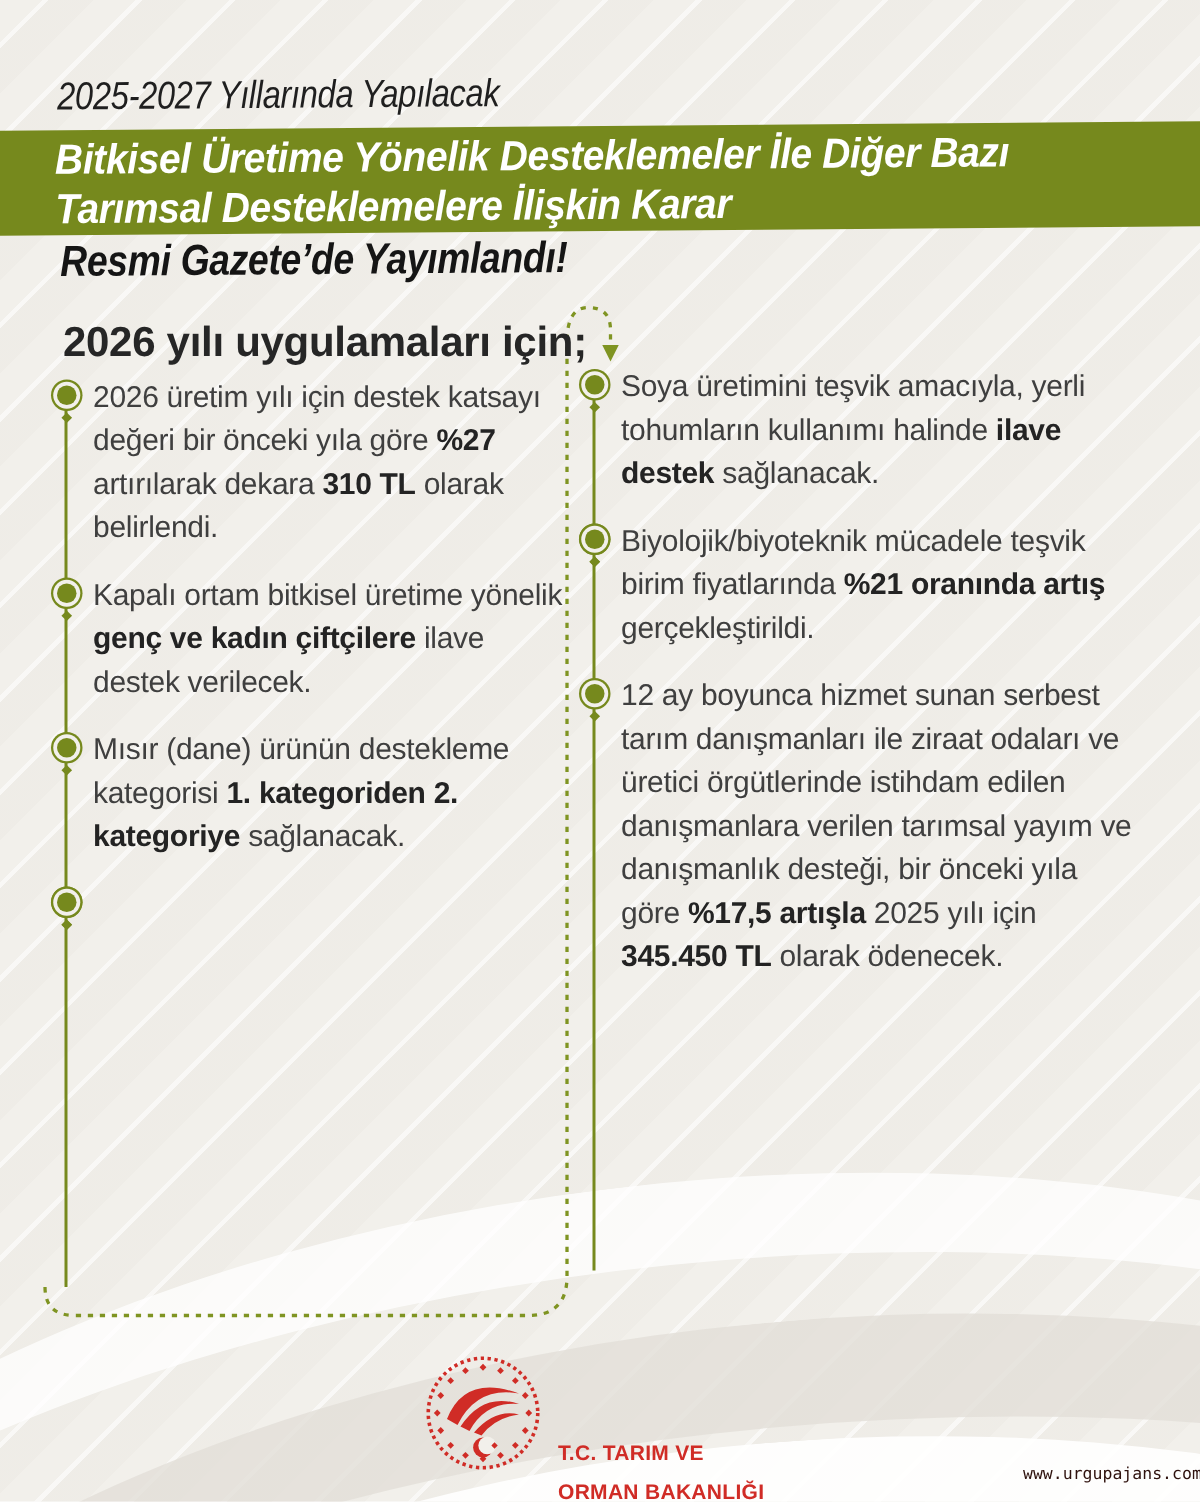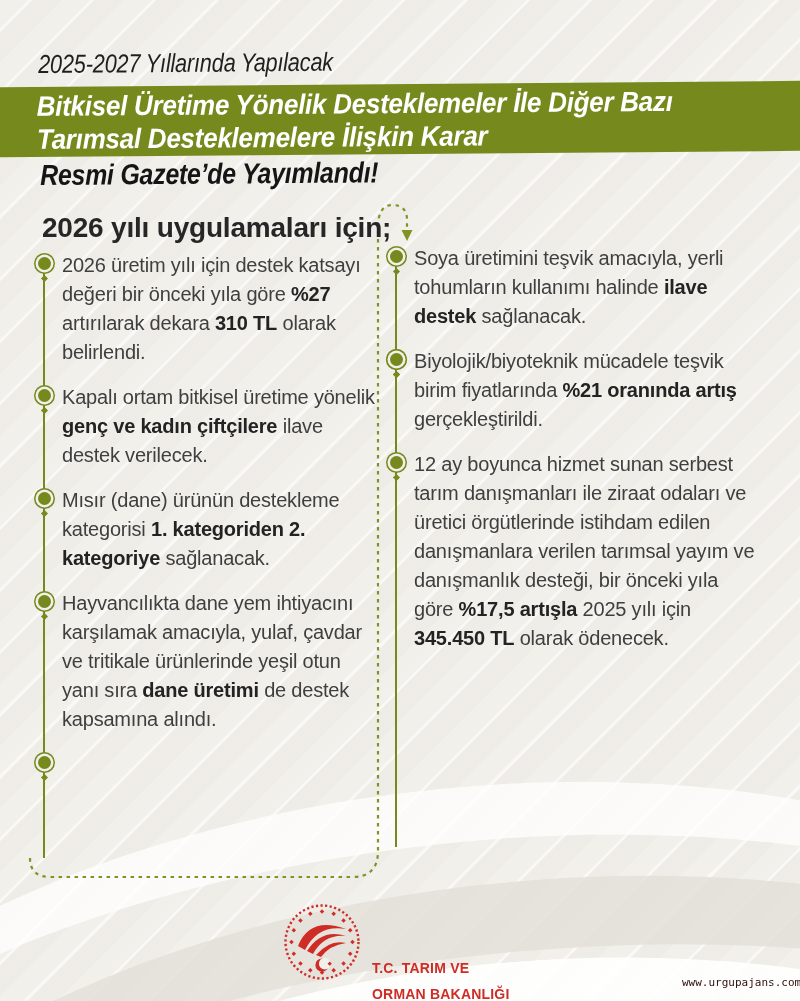--- a/index.html
+++ b/index.html
@@ -110,21 +110,21 @@
     <path d="M30 858 Q30 877 50 877 H352 Q378 877 378 851 V228 Q378 205 392 205 Q407 205 407 220 V230" fill="none" stroke="#7f9422" stroke-width="2.2" stroke-dasharray="3.5 4.5"></path>
     <polygon points="401.5,230 412.5,230 407,241" fill="#7f9422"></polygon>
   </svg>
 
   <div class="section-heading">2026 yılı uygulamaları için;</div>
   <ul class="col col-left" id="left-list">
     <div class="spine spine-left"></div>
   <li class="bullet"><span class="dot"></span><span class="diamond"></span><span><span>2026 üretim yılı için destek katsayı değeri bir önceki yıla göre </span><strong>%27</strong><span> artırılarak dekara </span><strong>310 TL</strong><span> olarak belirlendi.</span></span></li>
       <li class="bullet"><span class="dot"></span><span class="diamond"></span><span><span>Kapalı ortam bitkisel üretime yönelik </span><strong>genç ve kadın çiftçilere</strong><span> ilave destek verilecek.</span></span></li>
       <li class="bullet"><span class="dot"></span><span class="diamond"></span><span><span>Mısır (dane) ürünün destekleme kategorisi </span><strong>1. kategoriden 2. kategoriye</strong><span> sağlanacak.</span></span></li>
-      <li class="bullet"><span class="dot"></span><span class="diamond"></span><span><span>Hayvancılıkta dane yem ihtiyacını karşılamak amacıyla, yulaf, çavdar ve tritikale ürünlerinde yeşil otun yanı sıra </span><strong>dane üretimi</strong><span> de destek kapsamına alındı.</span></span></li>
+      <li class="bullet"><span class="dot"></span><span class="diamond"></span></li>
       <li class="bullet"><span class="dot"></span><span class="diamond"></span></li>
     </ul>
 
   <ul class="col col-right" id="right-list">
     <div class="spine spine-right"></div>
   <li class="bullet"><span class="dot"></span><span class="diamond"></span><span><span>Soya üretimini teşvik amacıyla, yerli tohumların kullanımı halinde </span><strong>ilave destek</strong><span> sağlanacak.</span></span></li>
       <li class="bullet"><span class="dot"></span><span class="diamond"></span></li>
       <li class="bullet"><span class="dot"></span><span class="diamond"></span><span><span>Biyolojik/biyoteknik mücadele teşvik birim fiyatlarında </span><strong>%21 oranında artış</strong><span> gerçekleştirildi.</span></span></li>
       <li class="bullet"><span class="dot"></span><span class="diamond"></span><span><span>12 ay boyunca hizmet sunan serbest tarım danışmanları ile ziraat odaları ve üretici örgütlerinde istihdam edilen danışmanlara verilen tarımsal yayım ve danışmanlık desteği, bir önceki yıla göre </span><strong>%17,5 artışla</strong><span> 2025 yılı için </span><strong>345.450 TL</strong><span> olarak ödenecek.</span></span></li>
     </ul>

